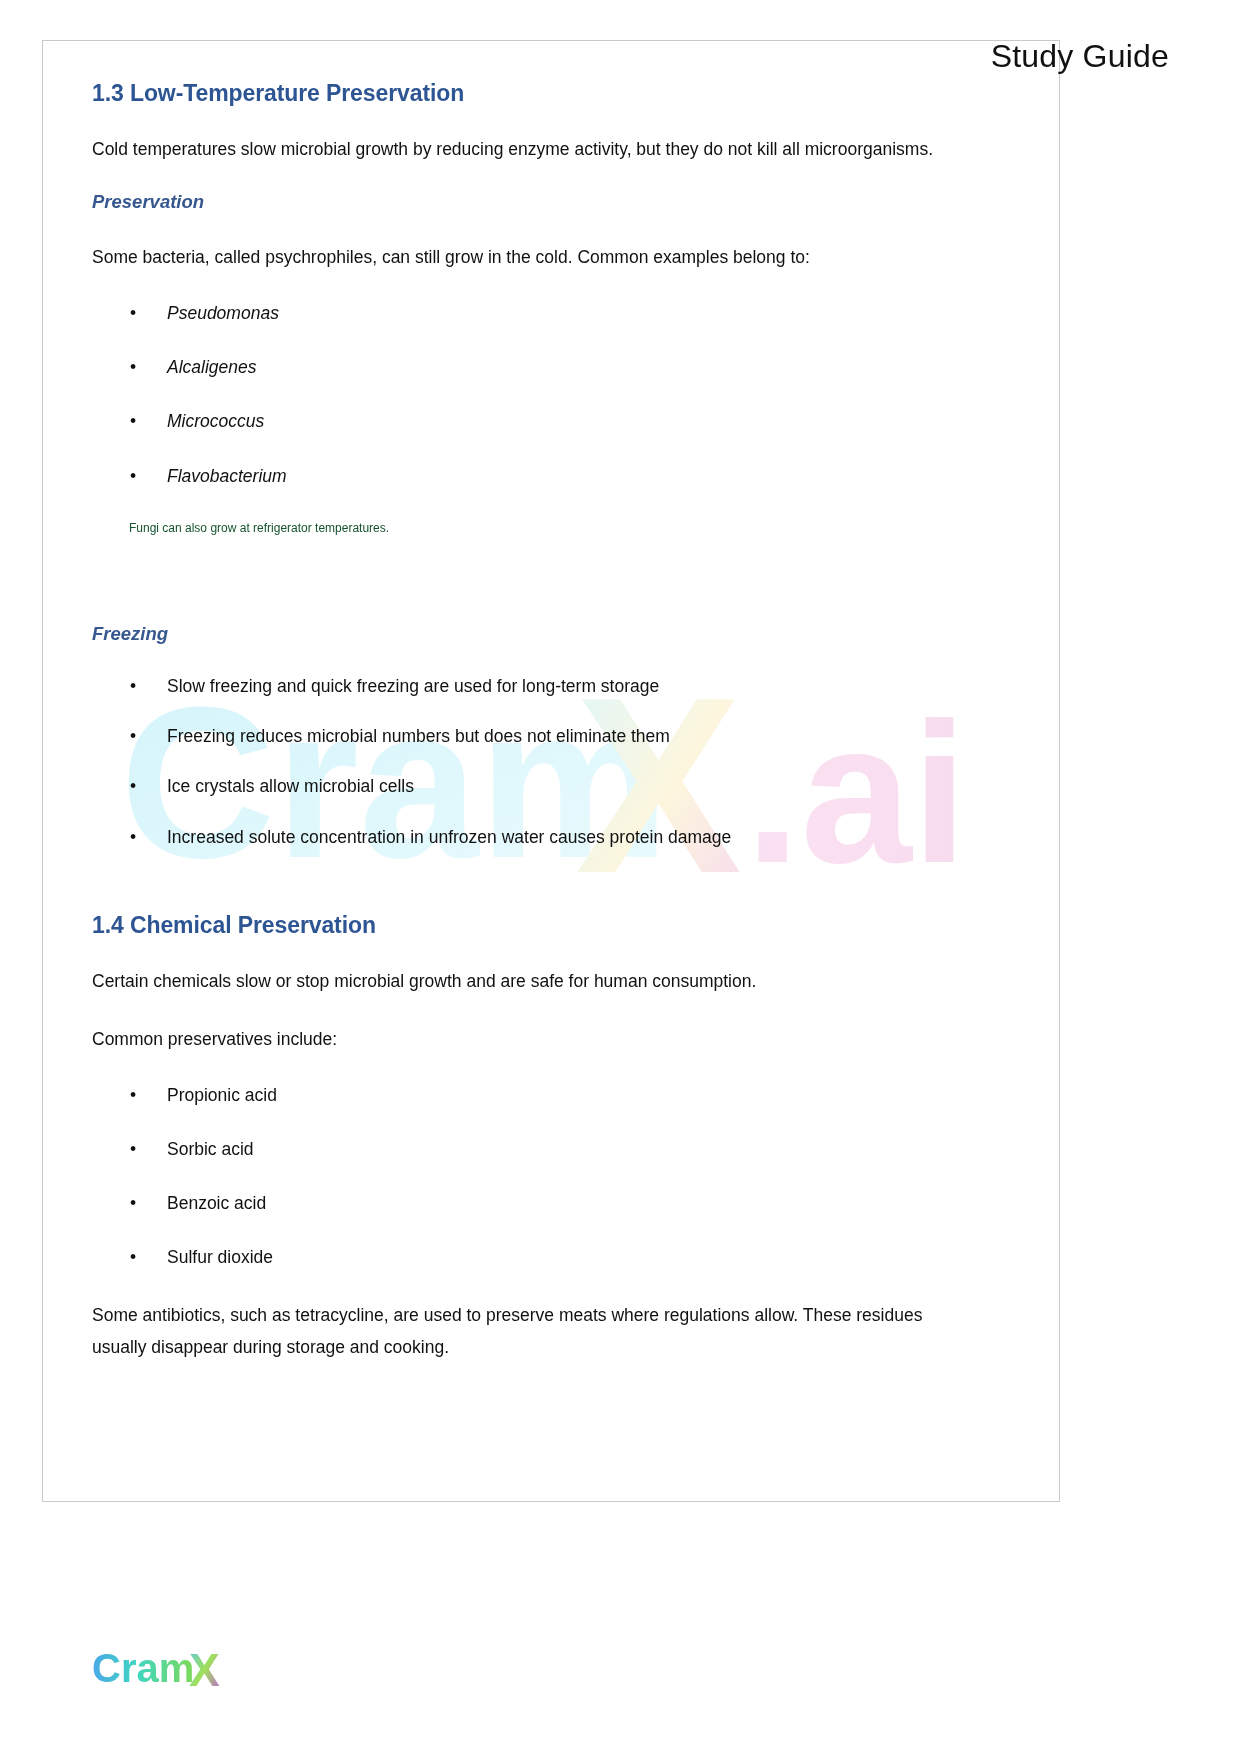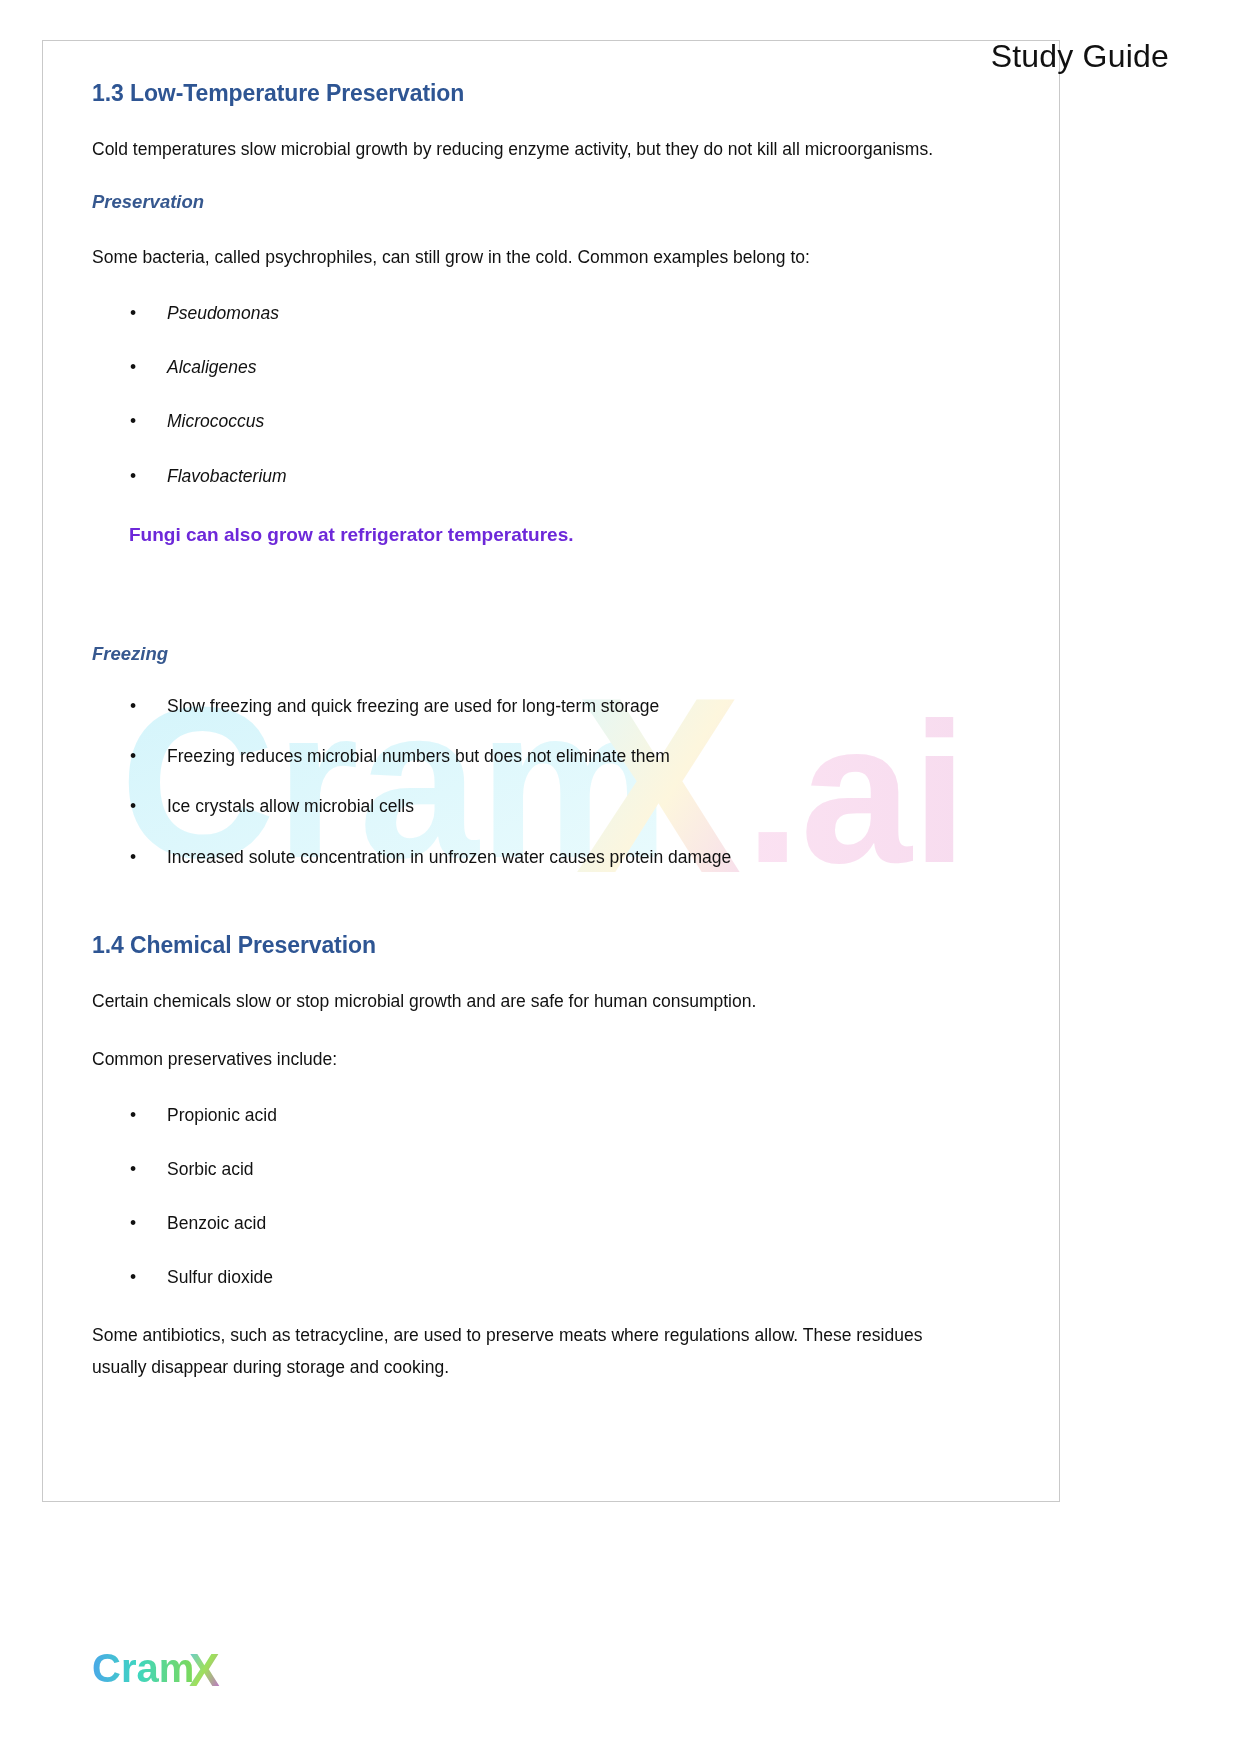--- a/index.html
+++ b/index.html
@@ -88,24 +88,23 @@
 
   p.para {
     font-size: 17.5px;
     line-height: 1.85;
     color: #111111;
     margin: 0 0 26px 0;
   }
 
   p.indented {
     margin-left: 37px;
-    font-size: 19px;
+    font-size: 12px;
     line-height: 1.85;
-    color: #6d28d9;
-    font-weight: bold;
+    color: #14532d;
   }
 
   ul.bullets {
     list-style: none;
     margin: 0;
     padding: 0;
   }
   ul.bullets li {
     position: relative;
     padding-left: 75px;

